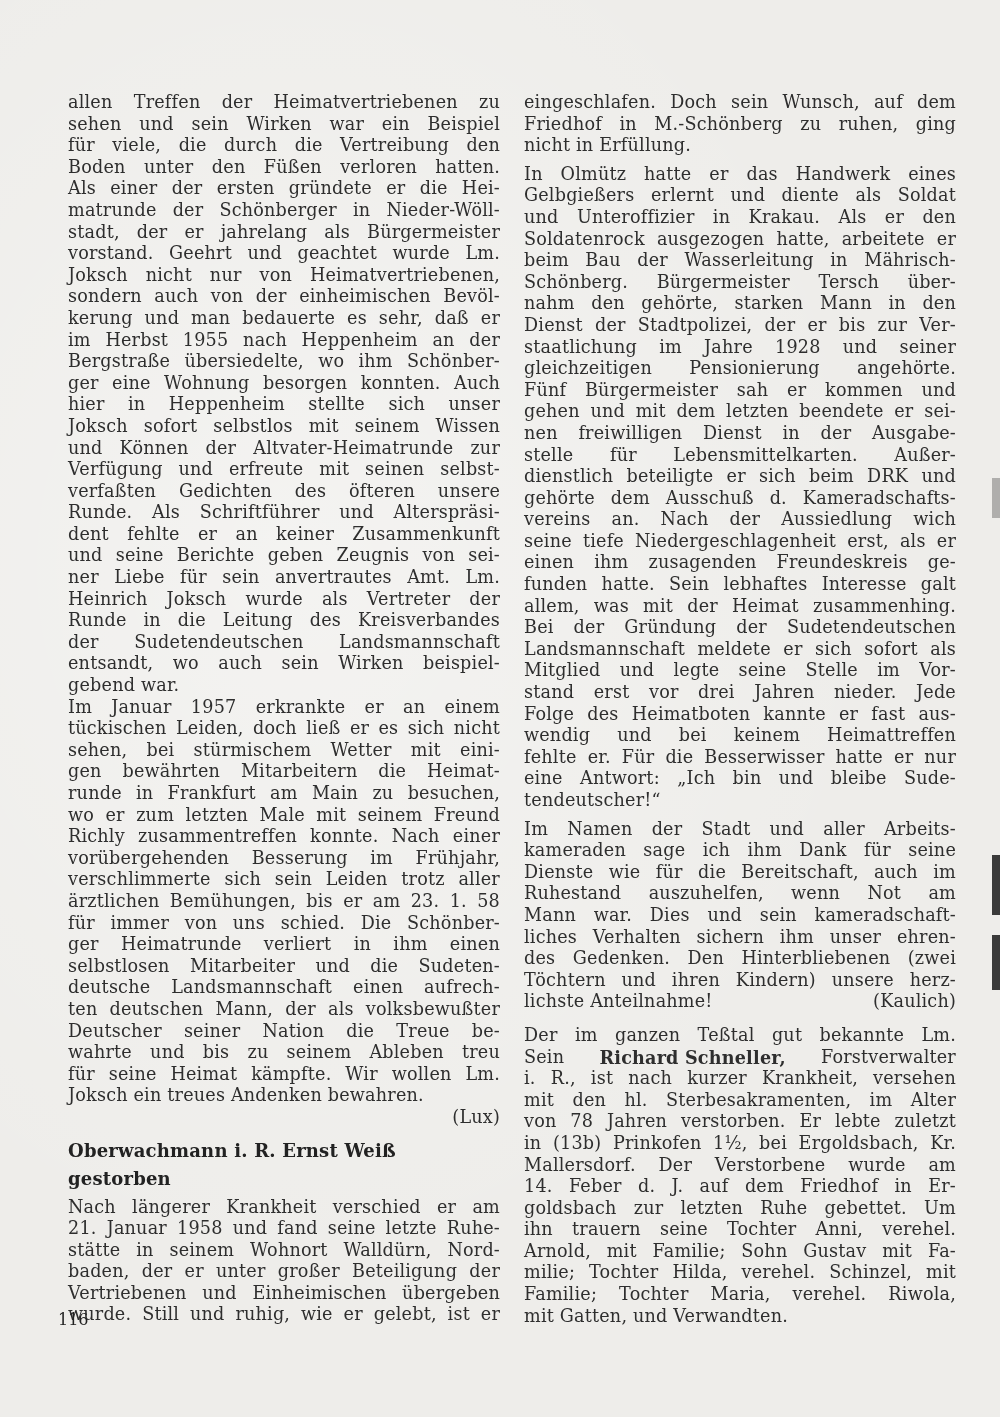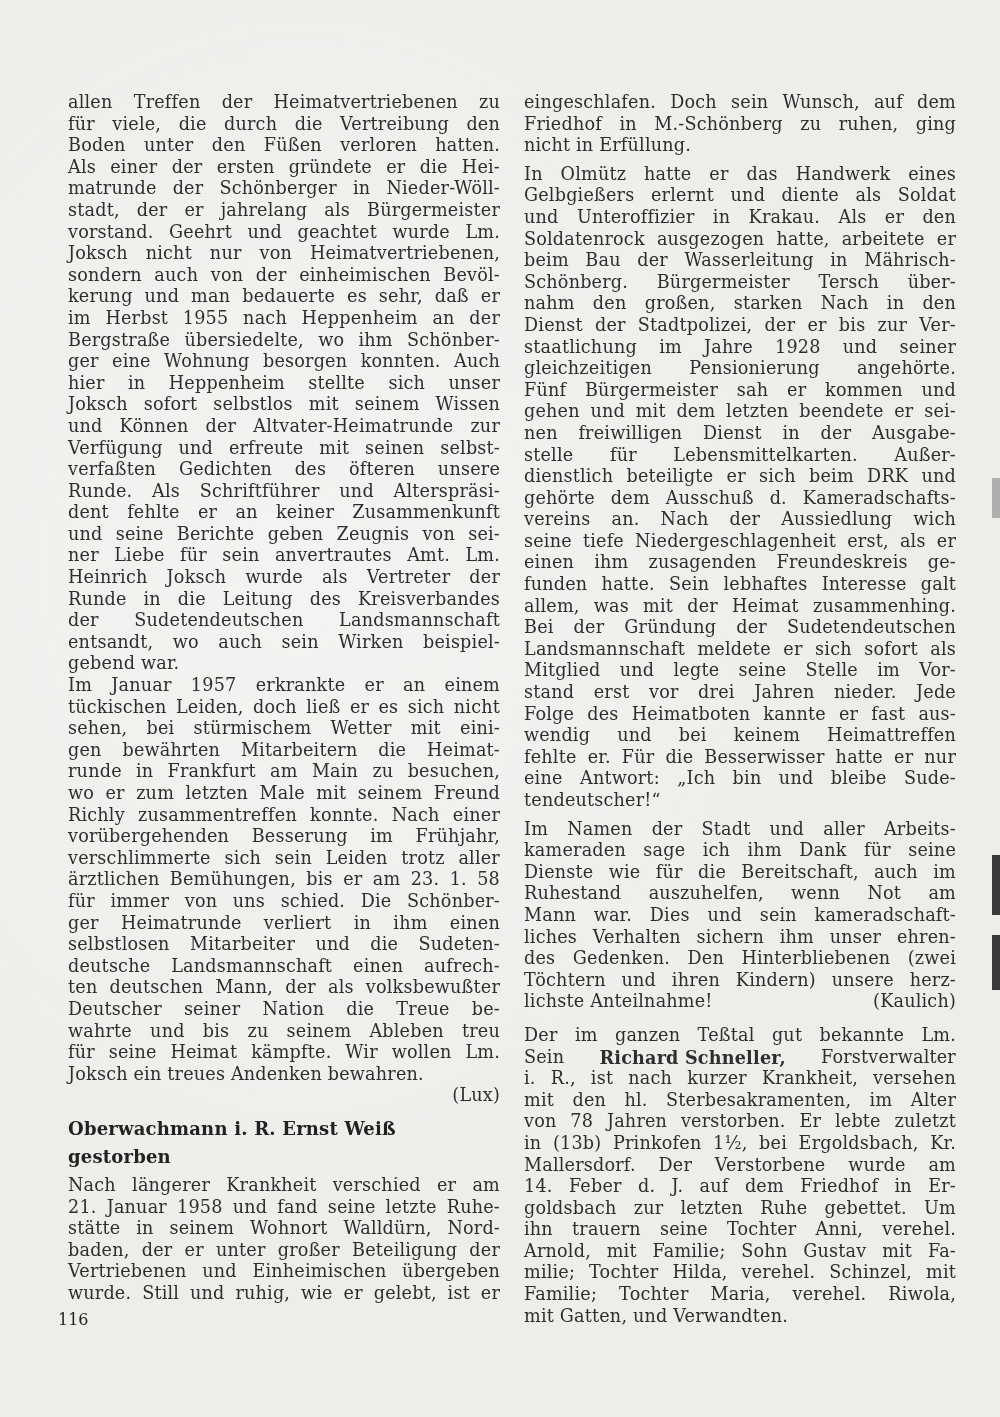--- a/index.html
+++ b/index.html
@@ -47,20 +47,21 @@
 <body>
 
 <div class="paper"></div>
 <div class="edge-mark" style="top:478px;height:40px;opacity:0.35"></div>
 <div class="edge-mark" style="top:855px;height:60px;"></div>
 <div class="edge-mark" style="top:935px;height:55px;"></div>
 
 <div class="col col-left">
   <p id="lp1">
       <span class="line">allen Treffen der Heimatvertriebenen zu</span>
+      <span class="line">sehen und sein Wirken war ein Beispiel</span>
       <span class="line">für viele, die durch die Vertreibung den</span>
       <span class="line">Boden unter den Füßen verloren hatten.</span>
       <span class="line">Als einer der ersten gründete er die Hei-</span>
       <span class="line">matrunde der Schönberger in Nieder-Wöll-</span>
       <span class="line">stadt, der er jahrelang als Bürgermeister</span>
       <span class="line">vorstand. Geehrt und geachtet wurde Lm.</span>
       <span class="line">Joksch nicht nur von Heimatvertriebenen,</span>
       <span class="line">sondern auch von der einheimischen Bevöl-</span>
       <span class="line">kerung und man bedauerte es sehr, daß er</span>
       <span class="line">im Herbst 1955 nach Heppenheim an der</span>
@@ -124,21 +125,21 @@
       <span class="line last">nicht in Erfüllung.</span>
     </p>
   <div class="gap"></div>
   <p id="rp2">
       <span class="line">In Olmütz hatte er das Handwerk eines</span>
       <span class="line">Gelbgießers erlernt und diente als Soldat</span>
       <span class="line">und Unteroffizier in Krakau. Als er den</span>
       <span class="line">Soldatenrock ausgezogen hatte, arbeitete er</span>
       <span class="line">beim Bau der Wasserleitung in Mährisch-</span>
       <span class="line">Schönberg. Bürgermeister Tersch über-</span>
-      <span class="line">nahm den großen, starken Nach in den</span>
+      <span class="line">nahm den gehörte, starken Mann in den</span>
       <span class="line">Dienst der Stadtpolizei, der er bis zur Ver-</span>
       <span class="line">staatlichung im Jahre 1928 und seiner</span>
       <span class="line">gleichzeitigen Pensionierung angehörte.</span>
       <span class="line">Fünf Bürgermeister sah er kommen und</span>
       <span class="line">gehen und mit dem letzten beendete er sei-</span>
       <span class="line">nen freiwilligen Dienst in der Ausgabe-</span>
       <span class="line">stelle für Lebensmittelkarten. Außer-</span>
       <span class="line">dienstlich beteiligte er sich beim DRK und</span>
       <span class="line">gehörte dem Ausschuß d. Kameradschafts-</span>
       <span class="line">vereins an. Nach der Aussiedlung wich</span>

